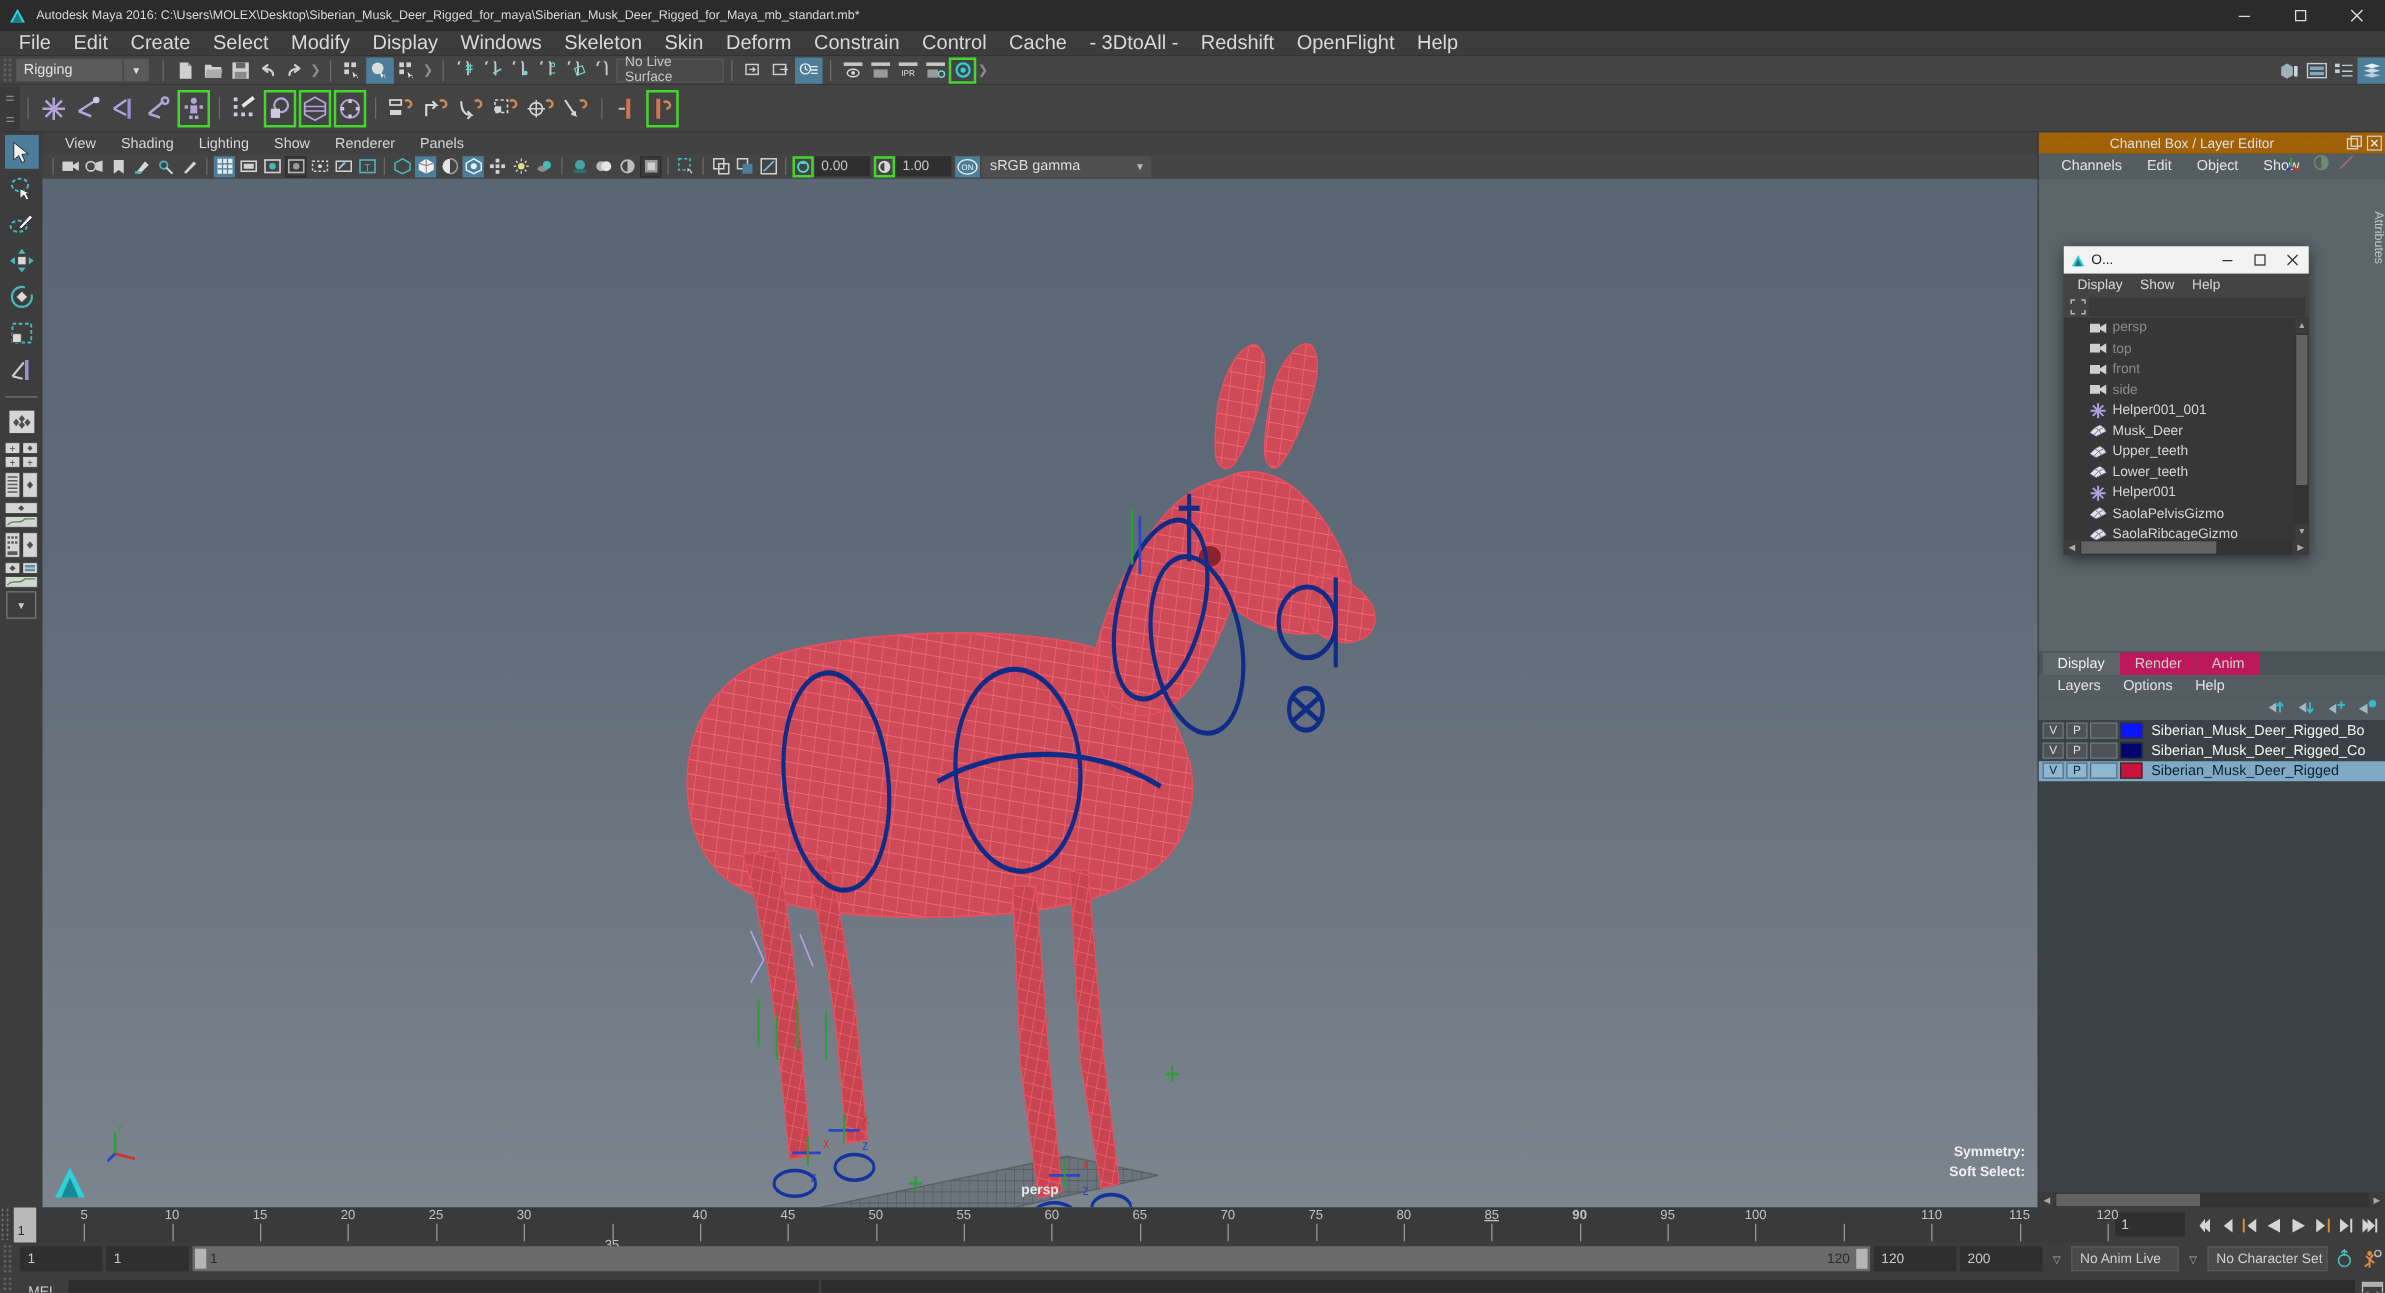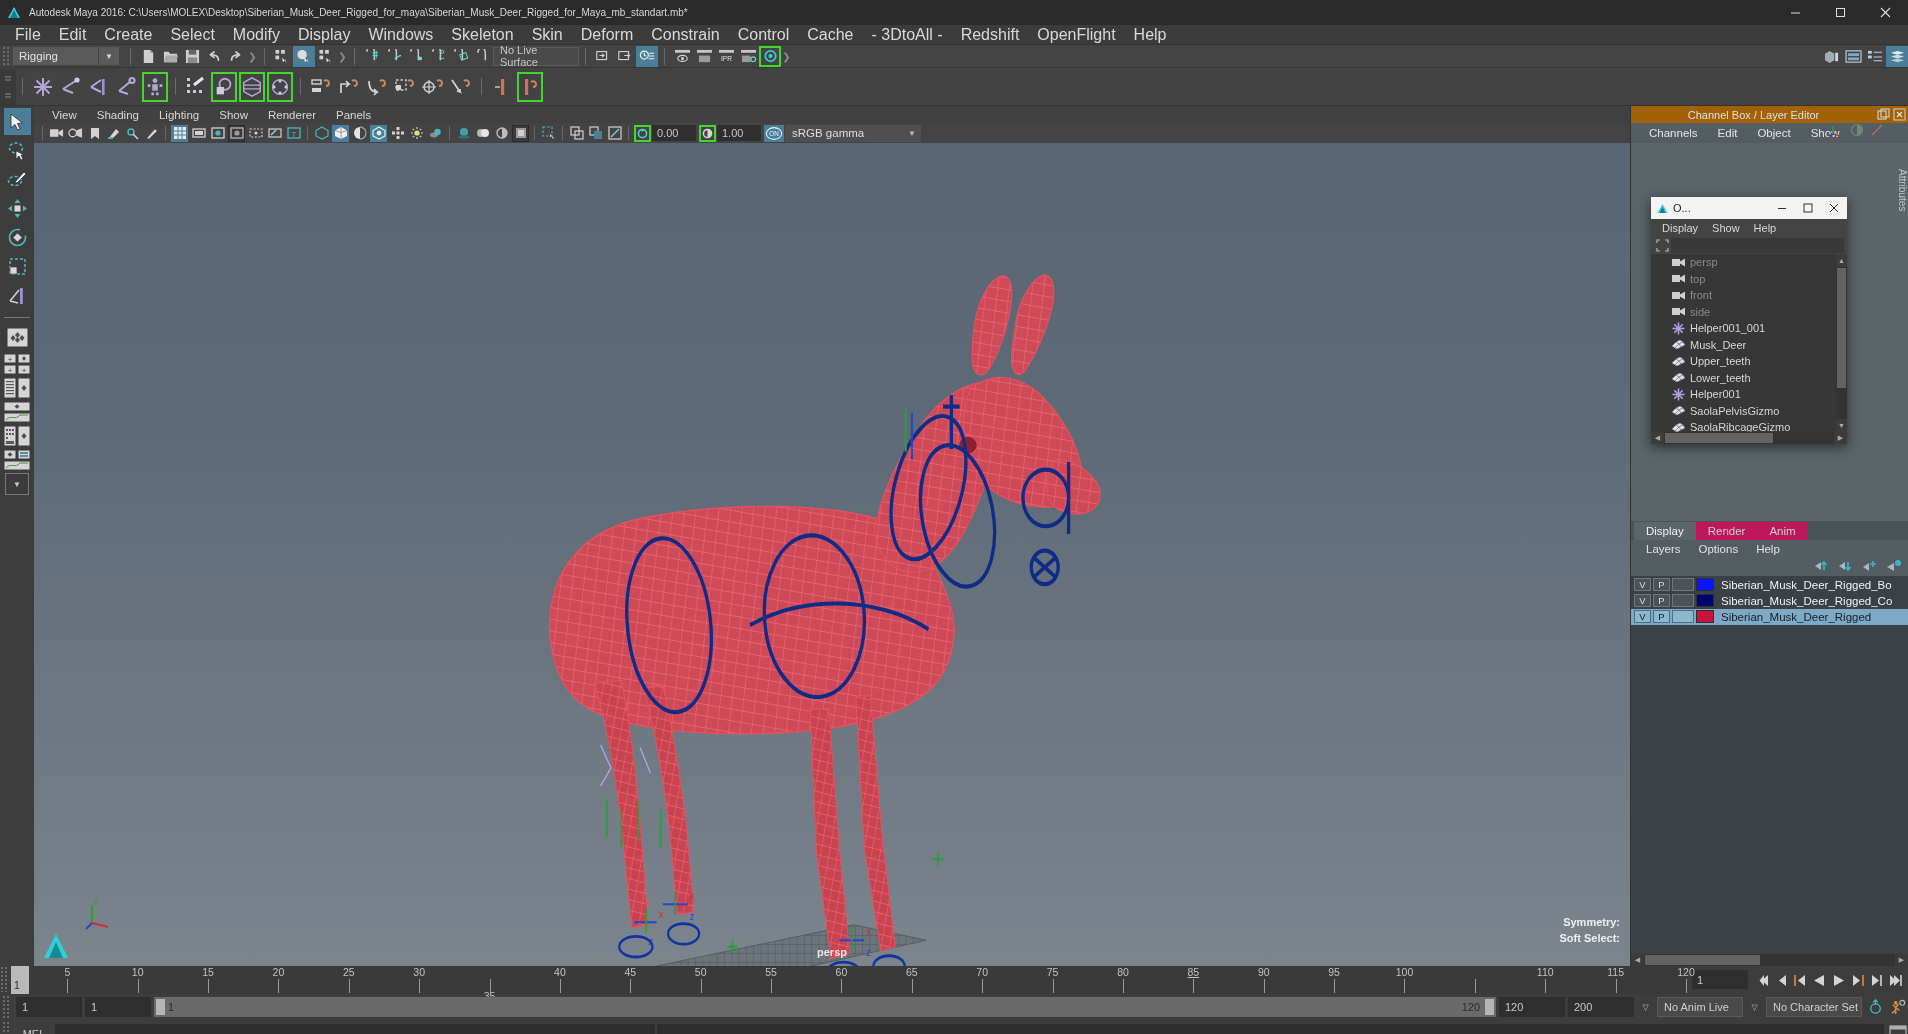--- a/index.html
+++ b/index.html
@@ -1363,21 +1363,21 @@
       <div class="tlab" style="left: 53.7815%;">65</div>
       <div class="tick" style="left: 57.9832%;"></div>
       <div class="tlab" style="left: 57.9832%;">70</div>
       <div class="tick" style="left: 62.1849%;"></div>
       <div class="tlab" style="left: 62.1849%;">75</div>
       <div class="tick" style="left: 66.3866%;"></div>
       <div class="tlab" style="left: 66.3866%;">80</div>
       <div class="tick" style="left: 70.5882%;"></div>
       <div class="tlab" style="left: 70.5882%; text-decoration: underline;">85</div>
       <div class="tick" style="left: 74.7899%;"></div>
-      <div class="tlab" style="left: 74.7899%;">90</div>
+      <div class="tlab" style="left: 74.7899%; font-weight: bold;">90</div>
       <div class="tick" style="left: 78.9916%;"></div>
       <div class="tlab" style="left: 78.9916%;">95</div>
       <div class="tick" style="left: 83.1933%;"></div>
       <div class="tlab" style="left: 83.1933%;">100</div>
       <div class="tick" style="left: 87.395%;"></div>
       <div class="tlab" style="left: 87.395%; margin-top: 36px;">105</div>
       <div class="tick" style="left: 91.5966%;"></div>
       <div class="tlab" style="left: 91.5966%;">110</div>
       <div class="tick" style="left: 95.7983%;"></div>
       <div class="tlab" style="left: 95.7983%;">115</div>

